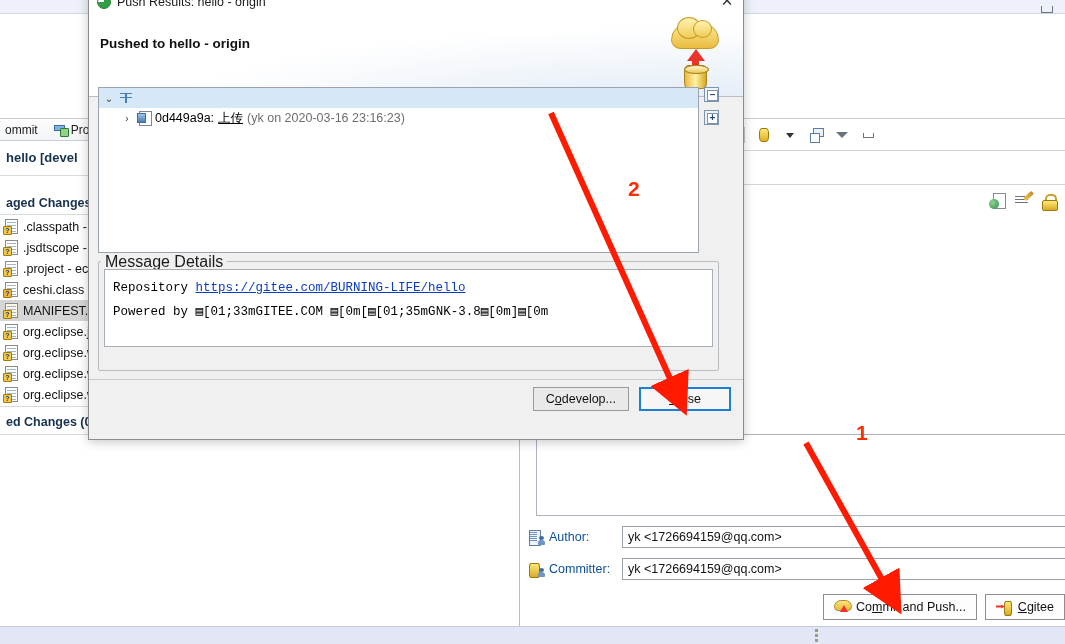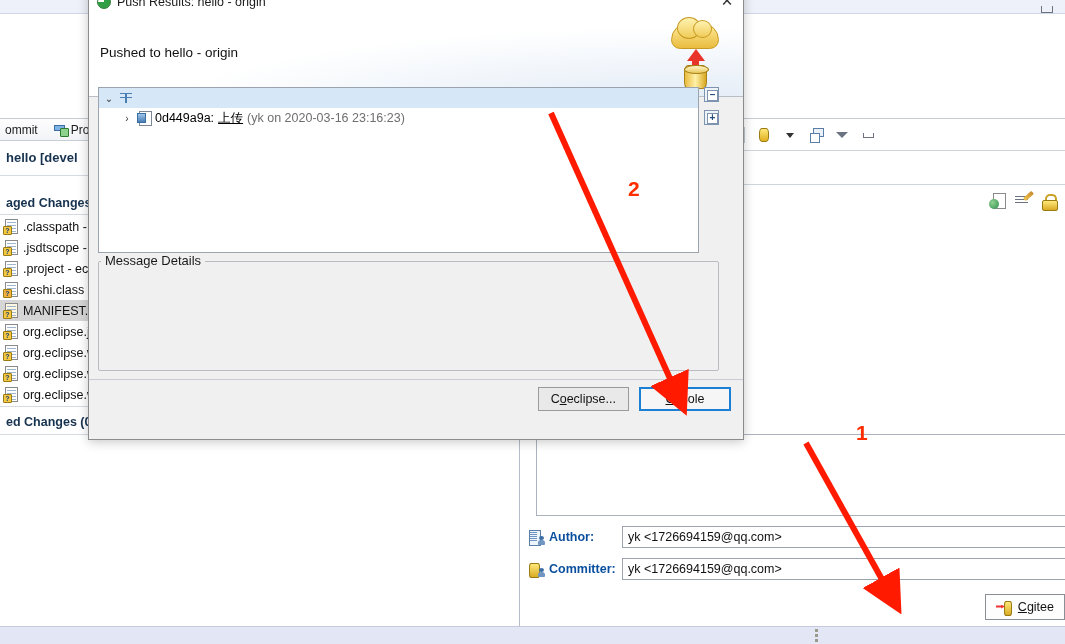--- a/index.html
+++ b/index.html
@@ -154,21 +154,21 @@
     position:absolute; left:521px; top:214px; width:544px; height:220px; background:#ffffff;
   }
 
   .field-row { position:absolute; left:529px; height:26px; display:flex; align-items:center; }
   .field-row.author { top:524px; }
   .field-row.committer { top:556px; }
   .field-label {
     display:flex; align-items:center; gap:5px; width:93px;
     color:#0a4f9e; font-size:12.5px;
   }
-  .field-label .txt { text-decoration:none;font-weight:bold; }
+  .field-label .txt { text-decoration:none; }
   .ico-author { position:relative; width:15px; height:15px; flex:none; }
   .ico-author::before{content:"";position:absolute;left:0;top:0;width:10px;height:14px;background:#eef4fb;border:1px solid #5a7ea8;}
   .ico-author::after{content:"";position:absolute;left:1px;top:2px;width:7px;height:1px;
     box-shadow:0 2px 0 #6f95c0,0 4px 0 #6f95c0,0 6px 0 #6f95c0,0 8px 0 #6f95c0;background:#6f95c0;}
   .ico-person { position:absolute; right:-1px; bottom:0; width:7px; height:9px; }
   .ico-person::before{content:"";position:absolute;left:1px;top:0;width:5px;height:4px;border-radius:50%;background:#3c6ea5;}
   .ico-person::after{content:"";position:absolute;left:0;top:4px;width:7px;height:5px;border-radius:3px 3px 1px 1px;background:#6f95c0;}
   .ico-committer { position:relative; width:15px; height:15px; flex:none; }
   .ico-committer::before{content:"";position:absolute;left:0;top:1px;width:9px;height:13px;background:linear-gradient(#ffe87a,#d9ab23);border:1px solid #9b7a10;border-radius:2px/4px;}
   .field-input {
@@ -217,21 +217,21 @@
   .dlg-close-x {
     position:absolute; right:8px; top:4px; width:16px; height:16px;
     color:#333; font-size:15px; line-height:15px; text-align:center;
   }
   .dlg-header {
     position:relative; height:82px; background:#ffffff;
     border-bottom:1px solid #b9bec6;
     background-image: radial-gradient(ellipse at 92% 120%, #dfe9f5 0%, #ffffff 62%);
   }
   .dlg-header .h-title {
-    position:absolute; left:11px; top:21px; font-weight:normal; font-size:13.5px; color:#111;margin-top:9px;
+    position:absolute; left:11px; top:21px; font-weight:bold; font-size:13.5px; color:#111;
   }
   .push-icon { position:absolute; right:18px; top:6px; width:60px; height:70px; }
   .push-icon .cloud {
     position:absolute; left:6px; top:2px; width:48px; height:26px;
     background:linear-gradient(#ffeb9a,#e9bc3f); border:1px solid #c79a22;
     border-radius:22px 22px 12px 12px;
   }
   .push-icon .cloud::before{
     content:""; position:absolute; left:5px; top:-7px; width:22px; height:20px; border-radius:50%;
     background:linear-gradient(#fff2b0,#f0cc59); border:1px solid #c79a22;
@@ -290,21 +290,21 @@
   }
   .side-btn .sgn{ position:absolute; left:3px; top:2px; width:9px; height:9px;
     color:#1f4e79; font-size:10px; line-height:9px; text-align:center; font-weight:bold; }
 
   .grp-msgdetails {
     position:absolute; left:9px; top:272px; width:621px; height:110px;
     border:1px solid #b8bcc2; border-radius:2px;
   }
   .grp-legend {
     position:absolute; left:12px; top:264px; background:#f0f0f0;
-    padding:0 4px; font-size:13px; color:#1a1a1a;
+    padding:0 4px; font-size:16px; color:#1a1a1a;
   }
   .detail-box {
     position:absolute; left:15px; top:280px; width:609px; height:78px;
     background:#ffffff; border:1px solid #a8aeb6;
     padding:6px 8px; font-family:"Liberation Mono", monospace; font-size:12.5px;
     line-height:24px; color:#000; overflow:hidden; white-space:pre;
   }
   .detail-box a { color:#0a3cc4; text-decoration:underline; }
 
   .dlg-sep { position:absolute; left:0; top:390px; width:654px; height:1px; background:#c8ccd2; }
@@ -472,20 +472,24 @@
       <span class="field-label">
         <span class="ico-committer">
             <span class="ico-person"></span>
           </span>
         <span class="txt">Committer:</span>
       </span>
       <input class="field-input" type="text" value="yk &lt;1726694159@qq.com&gt;" style="">
     </div>
 
     <div class="bottom-bar">
+      <div class="btn-eclipse">
+        <span class="ico-cloudpush"></span>
+        <span><span>Co</span><u>m</u><span>mit and Push...</span></span>
+      </div>
       <div class="btn-eclipse">
         <span class="ico-commit"></span>
         <span><u>C</u><span>gitee</span></span>
       </div>
     </div>
 
     <div class="statusbar">
       <div class="status-dots">
           <i></i>
           <i></i>
@@ -531,28 +535,30 @@
           <span class="sgn">–</span>
         </div>
         <div class="side-btn">
           <span class="sgn">+</span>
         </div>
       </div>
     </div>
 
     <div class="grp-msgdetails"></div>
     <div class="grp-legend">Message Details</div>
+    <div class="detail-box"><span>Repository </span><a href="#">https://gitee.com/BURNING-LIFE/hello</a>
+<span>Powered by ▤[01;33mGITEE.COM ▤[0m[▤[01;35mGNK-3.8▤[0m]▤[0m</span></div>
 
     <div class="dlg-sep"></div>
     <div class="dlg-buttons">
       <div class="dbtn">
-        <span><span>C</span><u>o</u><span>eclipse...</span></span>
+        <span><span>C</span><u>o</u><span>develop...</span></span>
       </div>
       <div class="dbtn primary">
-        <span><u>C</u><span>nsole</span></span>
+        <span><u>C</u><span>lose</span></span>
       </div>
     </div>
   </div>
 
   <svg class="anno" width="1065" height="644">
     <defs>
       <marker id="ah" markerWidth="7" markerHeight="7" refX="1" refY="3.5" orient="auto">
         <polygon points="0,0 7,3.5 0,7" fill="#ff1a00"></polygon>
       </marker>
     </defs>

